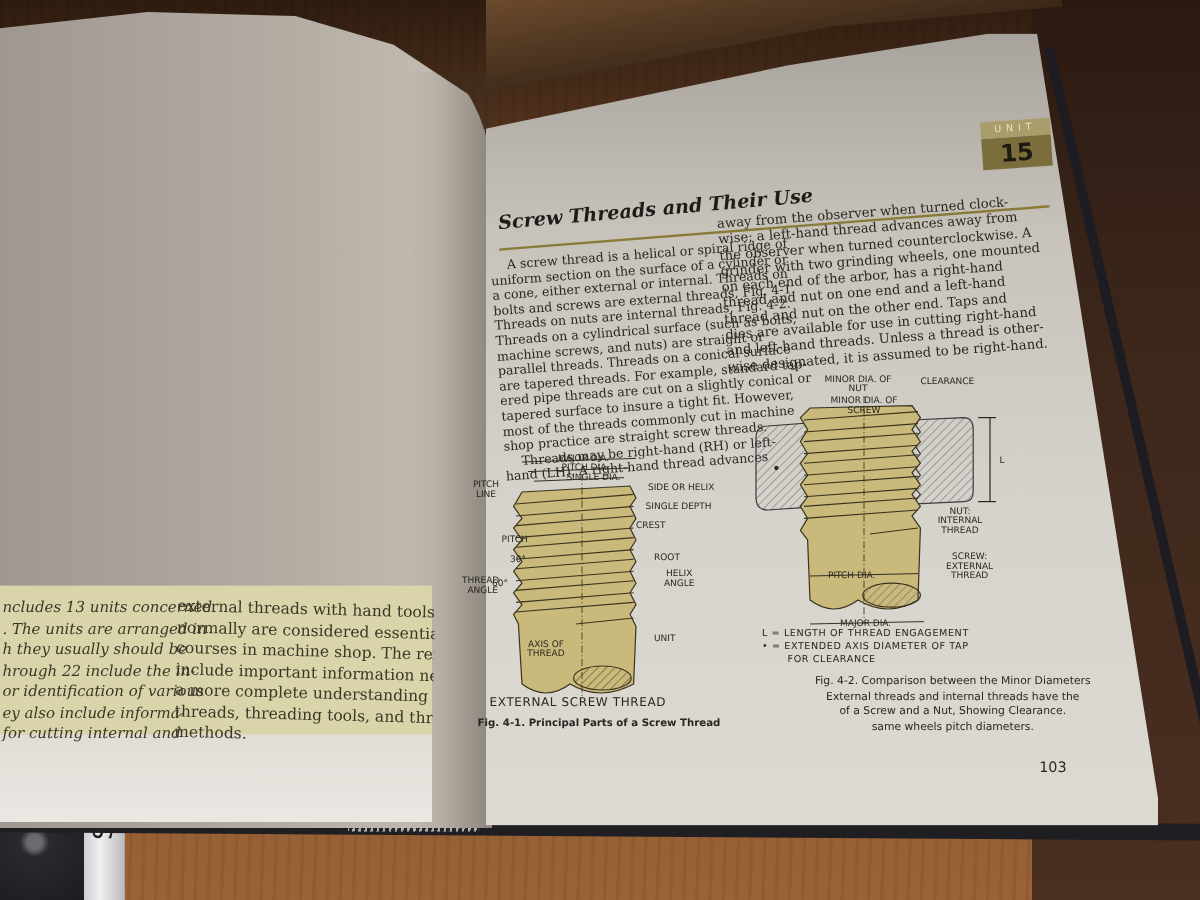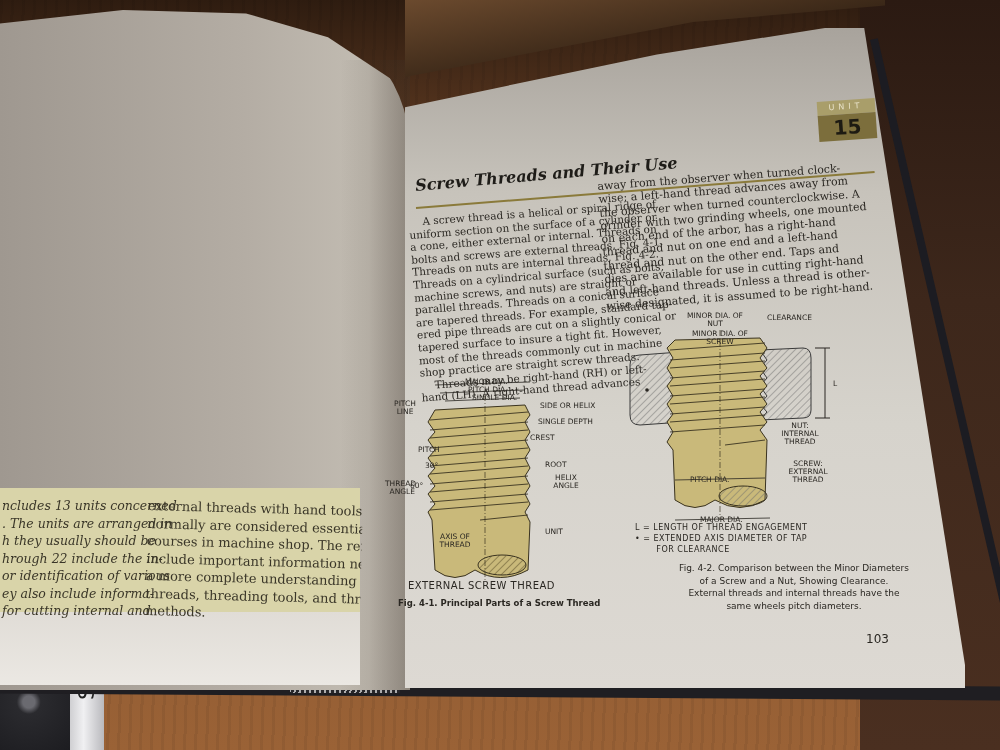--- a/index.html
+++ b/index.html
@@ -354,19 +354,19 @@
     <div class="lbl" style="left:85px;top:206px">MAJOR DIA.</div>
   </div>
 
   <div class="legend">
     <div>L  = LENGTH OF THREAD ENGAGEMENT</div>
     <div>•  = EXTENDED AXIS DIAMETER OF TAP</div>
     <div style="white-space:pre">       FOR CLEARANCE</div>
   </div>
   <div class="fig2-caption">
     <div>Fig. 4-2.  Comparison between the Minor Diameters</div>
+    <div>External threads and internal threads have the</div>
     <div>of a Screw and a Nut, Showing Clearance.</div>
-    <div>External threads and internal threads have the</div>
     <div>same wheels pitch diameters.</div>
   </div>
 
   <div class="page-num">103</div>
 </div>
 
 </body></html>

